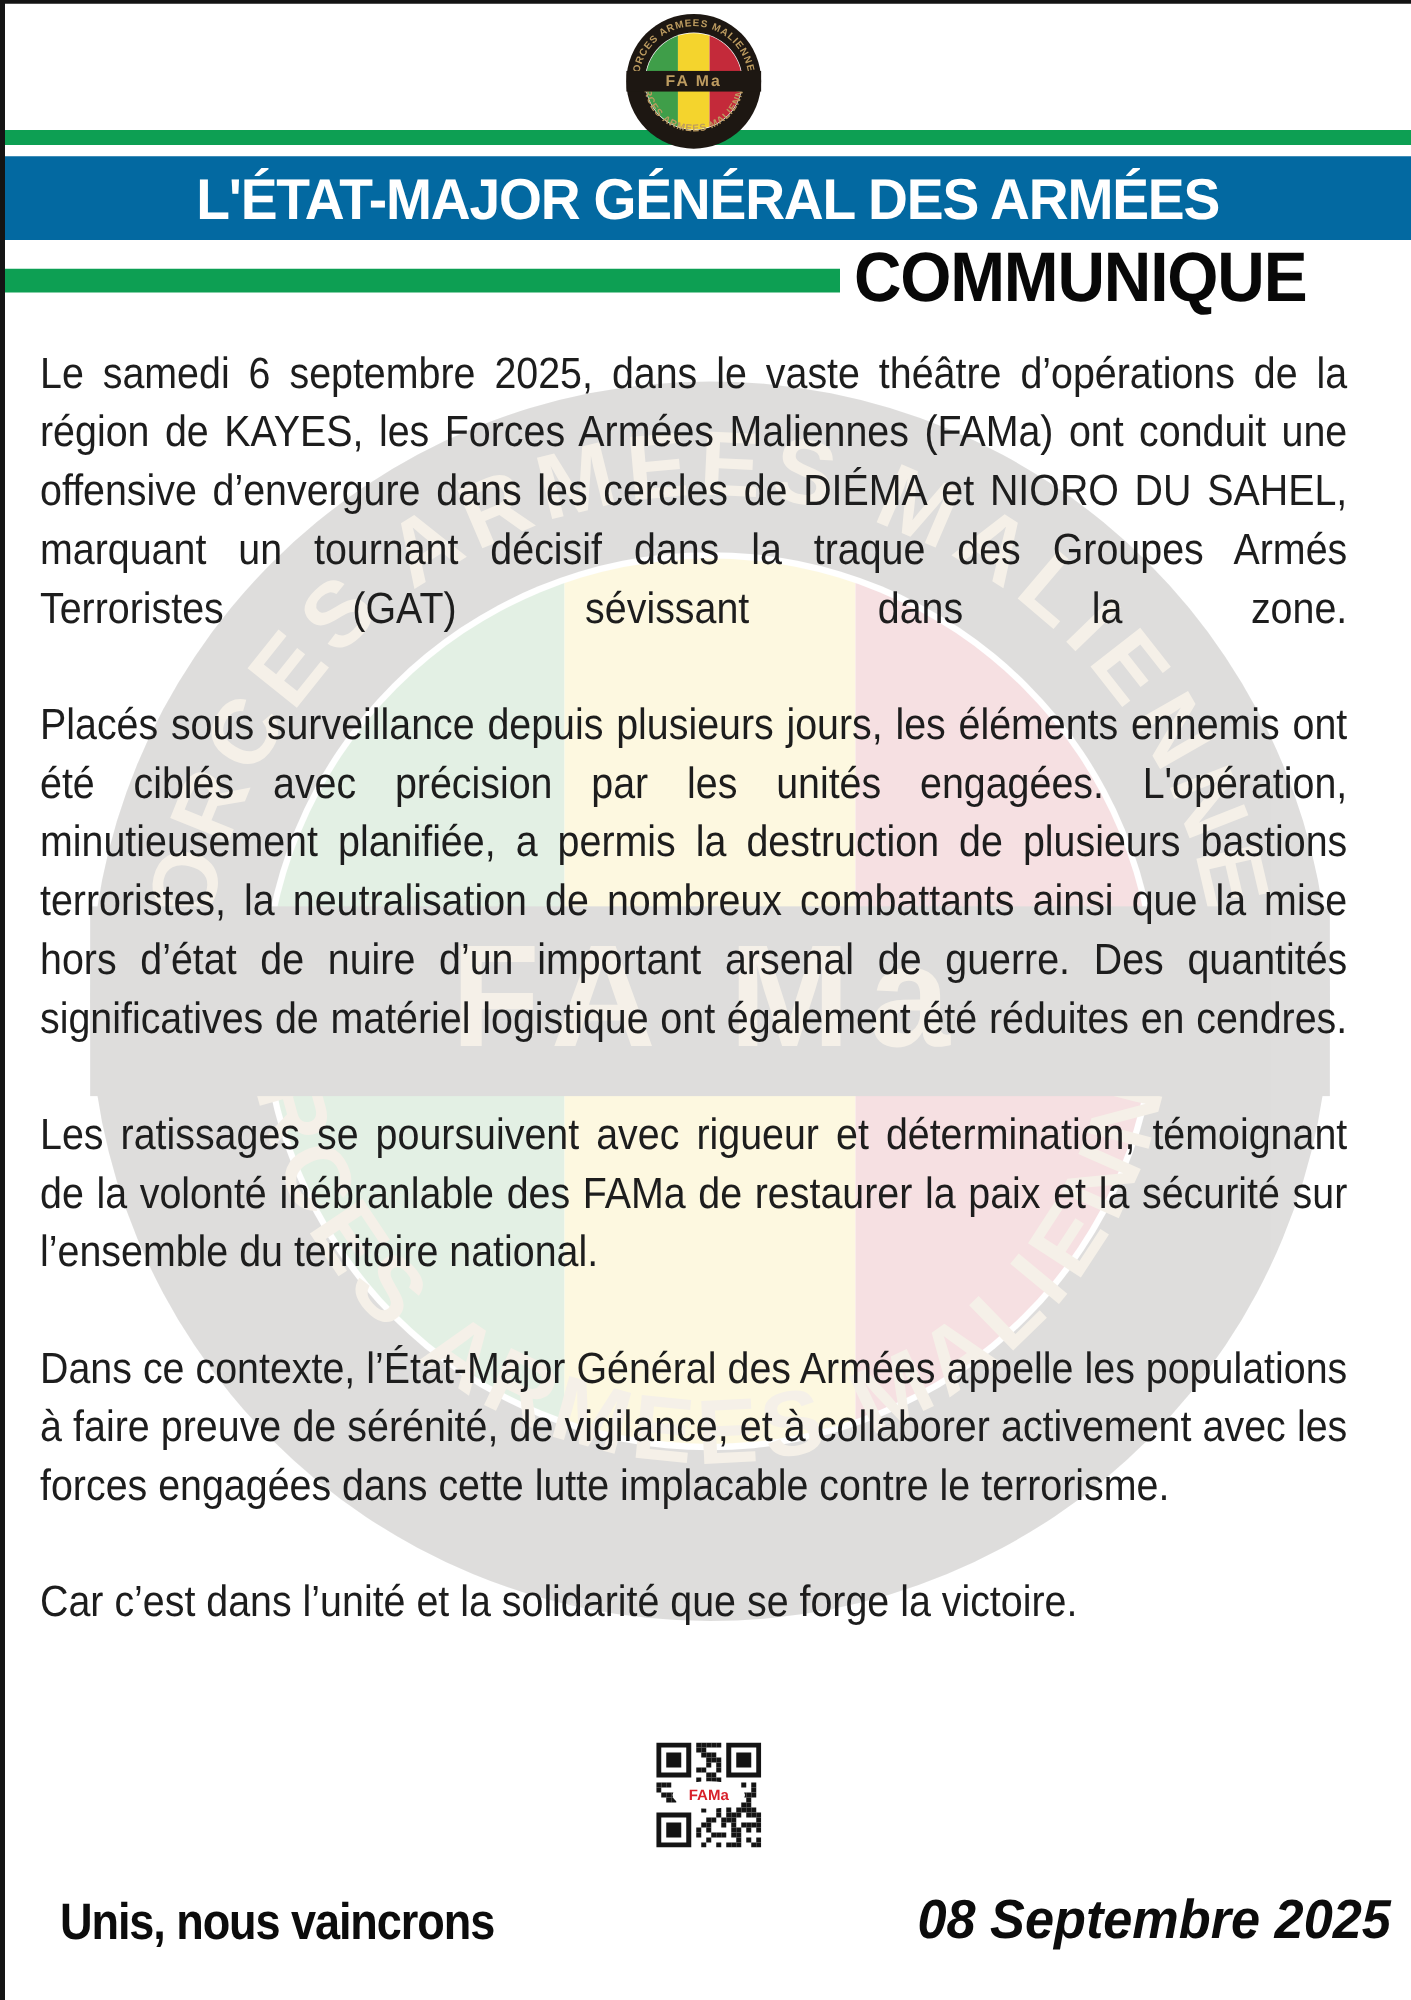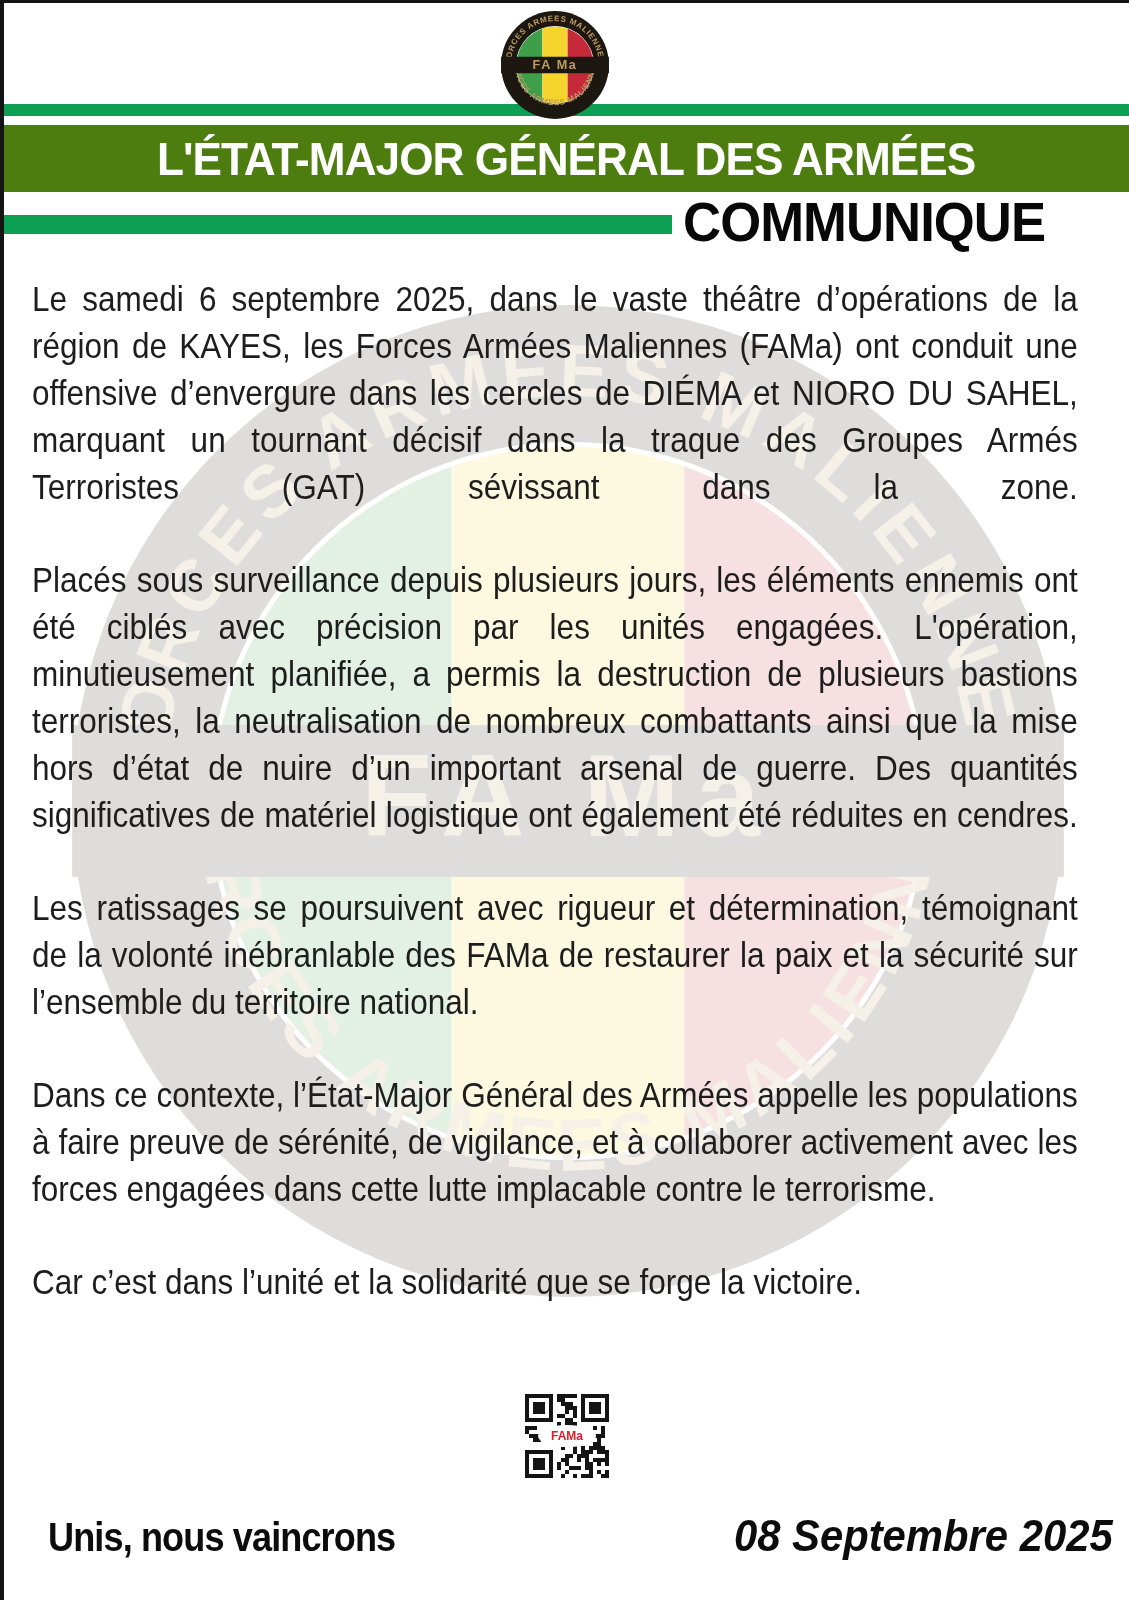--- a/index.html
+++ b/index.html
@@ -115,21 +115,21 @@
     <text font-size="14.5" font-weight="bold" fill="#bd9c60" letter-spacing="1.4" font-family="Liberation Sans, sans-serif">
       <textPath href="#lg1t" startOffset="50%" text-anchor="middle">FORCES ARMEES MALIENNES</textPath>
     </text>
     <text font-size="14.5" font-weight="bold" fill="#bd9c60" letter-spacing="1.4" font-family="Liberation Sans, sans-serif">
       <textPath href="#lg1b" startOffset="50%" text-anchor="middle">FORCES ARMEES MALIENNES</textPath>
     </text>
     <rect x="2" y="85" width="196" height="30" fill="#1d1712"></rect>
     <text x="100" y="107" font-size="23" font-weight="bold" fill="#bd9c60" text-anchor="middle" letter-spacing="3" font-family="Liberation Sans, sans-serif">FA Ma</text>
   </svg></div>
 
-  <div class="title-band" style="background: #4d7c0f;">
+  <div class="title-band" style="background: #0369a1;">
     <span class="ttl">L'ÉTAT-MAJOR GÉNÉRAL DES ARMÉES</span>
   </div>
 
   <div class="sub-bar" style="background: rgb(13, 159, 83);"></div>
   <div class="subtitle">COMMUNIQUE</div>
 
   <div class="body-text">
     <div class="cond">
         <p>Le samedi 6 septembre 2025, dans le vaste théâtre d’opérations de la région de KAYES, les Forces Armées Maliennes (FAMa) ont conduit une offensive d’envergure dans les cercles de DIÉMA et NIORO DU SAHEL, marquant un tournant décisif dans la traque des Groupes Armés Terroristes (GAT) sévissant dans la zone.</p>
         <p>Placés sous surveillance depuis plusieurs jours, les éléments ennemis ont été ciblés avec précision par les unités engagées. L'opération, minutieusement planifiée, a permis la destruction de plusieurs bastions terroristes, la neutralisation de nombreux combattants ainsi que la mise hors d’état de nuire d’un important arsenal de guerre. Des quantités significatives de matériel logistique ont également été réduites en cendres.</p>

